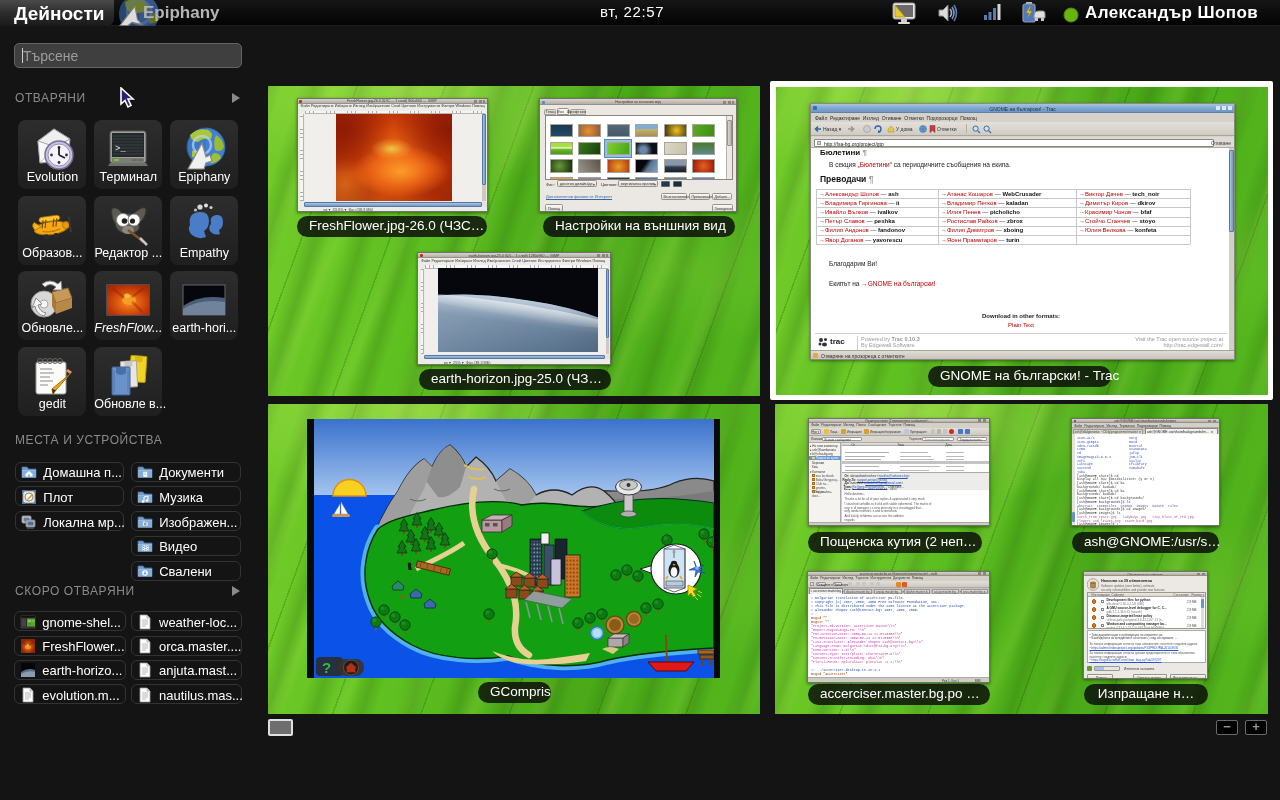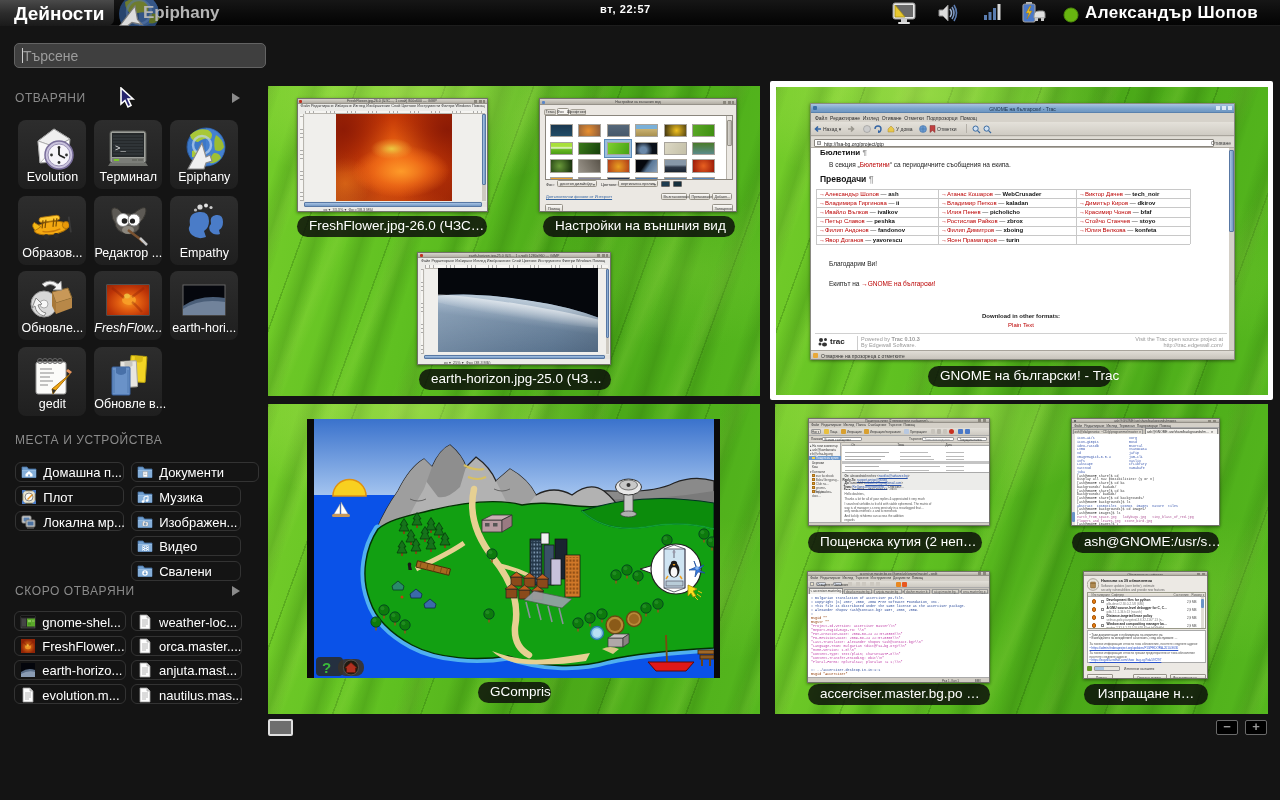--- a/index.html
+++ b/index.html
@@ -8,26 +8,26 @@
 body { position:relative; }
 .abs { position:absolute; }
 
 
 #topbar { position:absolute; left:0; top:0; width:1280px; height:26px;
   background:linear-gradient(#161616,#0a0a0a 60%,#040404); border-bottom:1px solid #1d1d1d; z-index:50; }
 #actbtn { position:absolute; left:0; top:0; width:114px; height:26px;
   background:linear-gradient(#4a4a4a,#2c2c2c 50%,#1a1a1a); border-radius:0 0 7px 0; }
 #actbtn span { position:absolute; left:14px; top:2.5px; font-size:19px; font-weight:bold; color:#fff; }
 #appname { position:absolute; left:143px; top:2.5px; font-size:17px; font-weight:bold; color:#b4b4b4; }
-#clock { position:absolute; left:600px; top:3px; font-size:11px; font-weight:bold; color:#fff; letter-spacing:0.6px; }
+#clock { position:absolute; left:600px; top:3px; font-size:15px; font-weight:normal; color:#fff; letter-spacing:0.6px; }
 #username { position:absolute; left:1085px; top:2.5px; font-size:17px; font-weight:bold; color:#fff; letter-spacing:0.4px; }
 .tray { position:absolute; top:2px; }
 
 
-#search { position:absolute; left:14px; top:43px; width:252px; height:25px;
+#search { position:absolute; left:14px; top:43px; width:228px; height:25px;
   background:#3f3f3f; border:1px solid #636363; border-radius:5px; }
 #search span { position:absolute; left:8px; top:4px; font-size:14px; color:#9c9c9c; }
 #search:before { content:""; position:absolute; left:6.5px; top:4px; width:1px; height:15px; background:#cfcfcf; }
 .shead { position:absolute; font-size:12px; color:#8a8a8a; letter-spacing:0.6px; }
 .arrow-r { position:absolute; width:0; height:0; border-left:8px solid #8a8a8a;
   border-top:5px solid transparent; border-bottom:5px solid transparent; }
 .tile { position:absolute; width:68px; height:69px; border-radius:8px;
   background:linear-gradient(#2d2d2d,#1f1f1f); }
 .tile .lbl { position:absolute; left:0; right:0; bottom:5px; text-align:center;
   font-size:12.5px; color:#fff; white-space:nowrap; }
@@ -338,21 +338,21 @@
 <div class="pitem" style="left:15.3px; top:511.1px; width:109px;">
       <svg class="ic" viewBox="0 0 16 16">
 <rect x="1" y="2" width="9" height="7" rx="1" fill="#d8d8d4" stroke="#888"></rect>
 <rect x="2.5" y="3.5" width="6" height="4" fill="#5a80b0"></rect>
 <rect x="5" y="6" width="9" height="7" rx="1" fill="#c8c8c4" stroke="#777"></rect>
 <rect x="6.5" y="7.5" width="6" height="4" fill="#4a70a0"></rect>
 <path d="M6 14 L13 14" stroke="#555" stroke-width="1.5"></path>
 </svg>
       <span>Локална мр...</span>
     </div>
-<div class="pitem" style="left:131.2px; top:461.5px; width:128px;">
+<div class="pitem" style="left:131.2px; top:461.5px; width:110px;">
       <svg class="ic" viewBox="0 0 16 16">
         <path d="M1 3 L6 3 L7.5 5 L15 5 L15 13.5 L1 13.5 Z" fill="#719fcf" stroke="#4671a2" stroke-width="0.8"></path>
         <path d="M1 6.5 L15 6.5 L15 13.5 L1 13.5 Z" fill="#84aed9"></path>
         <path d="M1 6.5 L15 6.5" stroke="#9cc0e4" stroke-width="0.8"></path>
         <rect x="6" y="7.5" width="4.5" height="5.5" fill="#fff" stroke="#999" stroke-width="0.5"></rect>
         <path d="M7 9h2.5M7 10.5h2.5" stroke="#aaa" stroke-width="0.6"></path>
       </svg>
       <span>Документи</span>
     </div>
 <div class="pitem" style="left:131.2px; top:486.3px; width:110px;">

